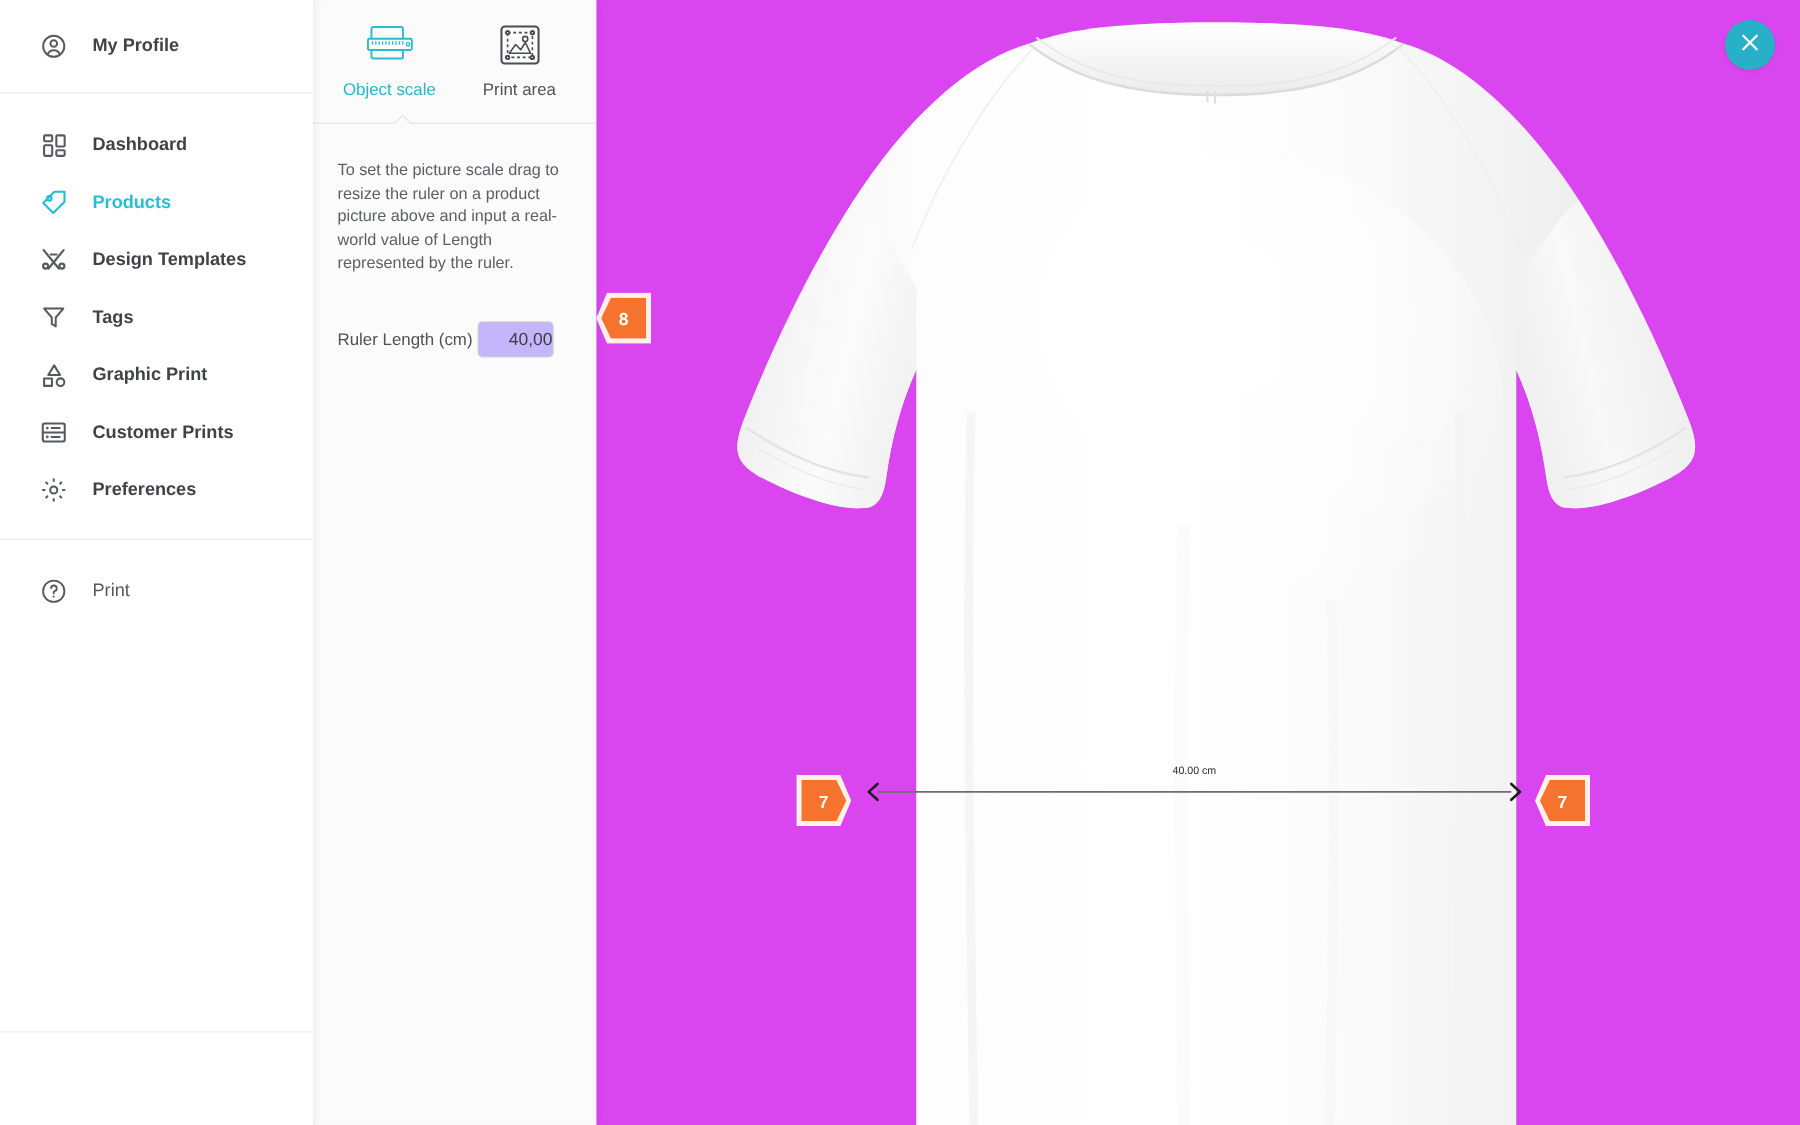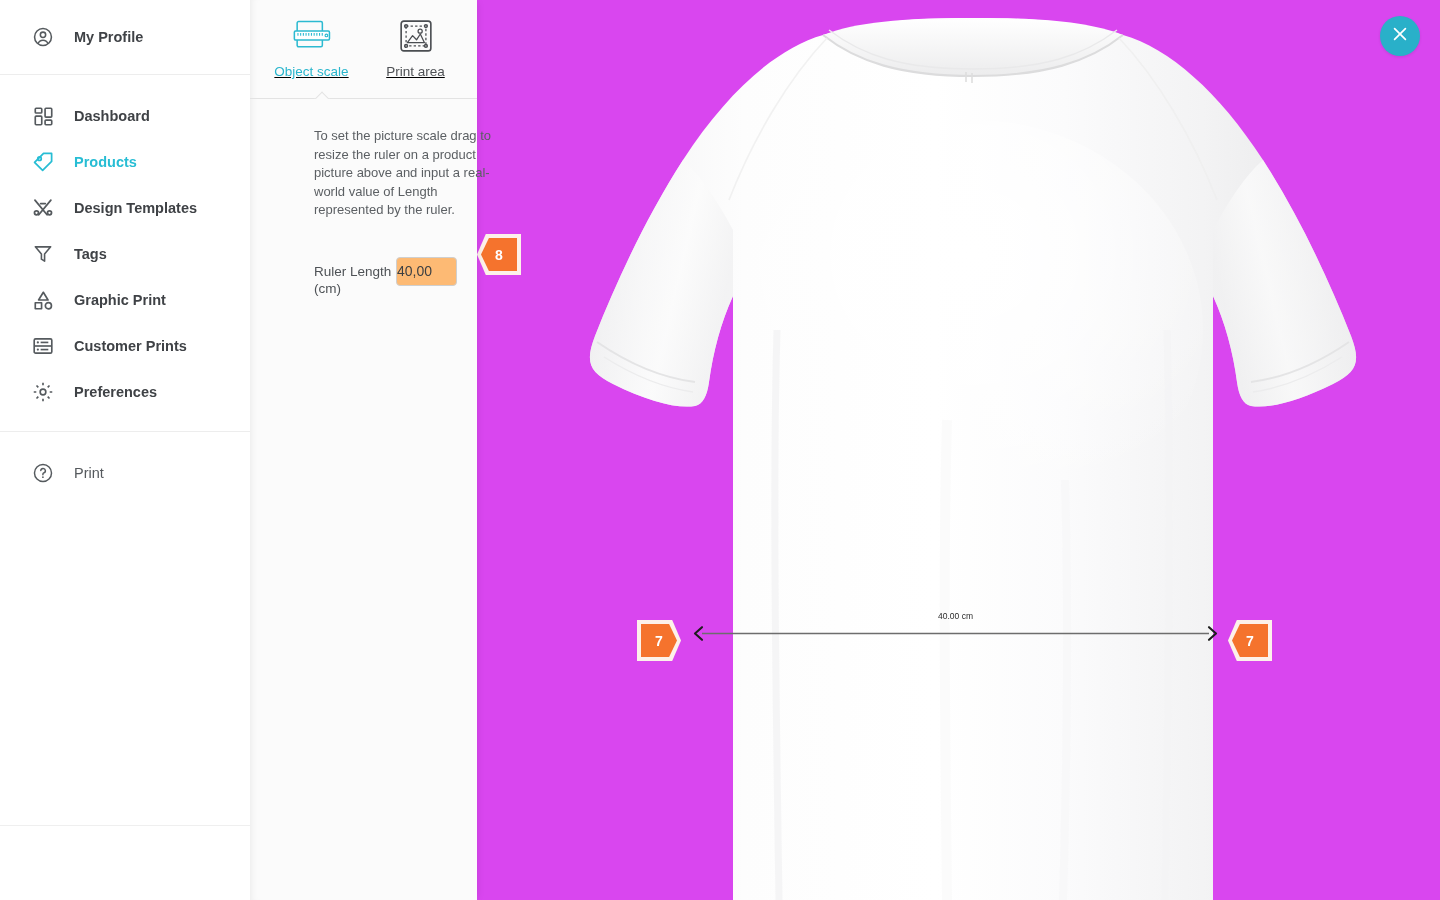--- a/index.html
+++ b/index.html
@@ -103,21 +103,20 @@
     gap: 28px;
     padding-top: 16px;
   }
   .panel-tab {
     width: 76px;
     display: flex;
     flex-direction: column;
     align-items: center;
     gap: 8px;
     cursor: pointer;
-    text-decoration: underline;
   }
   .panel-tab .pt-icon { height: 40px; display: flex; align-items: center; justify-content: center; }
   .panel-tab .pt-label {
     font-size: 13.5px;
     color: #4f5256;
     white-space: nowrap;
   }
   .panel-tab.active .pt-label { color: #29b6cd; }
 
   .tabs-rule {
@@ -136,21 +135,21 @@
     content: "";
     position: absolute;
     left: 2px; top: 4px;
     width: 11px; height: 11px;
     background: #fbfbfb;
     border-left: 1px solid #e3e3e3;
     border-top: 1px solid #e3e3e3;
     transform: rotate(45deg);
   }
 
-  .panel-body { padding: 28px 20px 0 20px; margin-left: 44px; }
+  .panel-body { padding: 28px 20px 0 20px; }
 
   .panel-help {
     font-size: 13px;
     line-height: 18.5px;
     color: #5b5f63;
     width: 195px;
   }
 
   .field-row {
     margin-top: 37px;
@@ -163,25 +162,25 @@
     line-height: 17px;
     color: #4e5256;
     width: 112px;
     padding-top: 6px;
   }
   .field-input {
     width: 61px;
     height: 29px;
     border: 1px solid #cfcfcf;
     border-radius: 4px;
-    background: #fdba74;
+    background: #c4b5fd;
     color: #3c3f42;
     font-family: "Liberation Sans", sans-serif;
     font-size: 14px;
-    text-align: left;
+    text-align: right;
     outline: none;
   }
 
   
   .badge {
     position: absolute;
     width: 36px;
     height: 33px;
     background: #f5732d;
     color: #ffffff;

